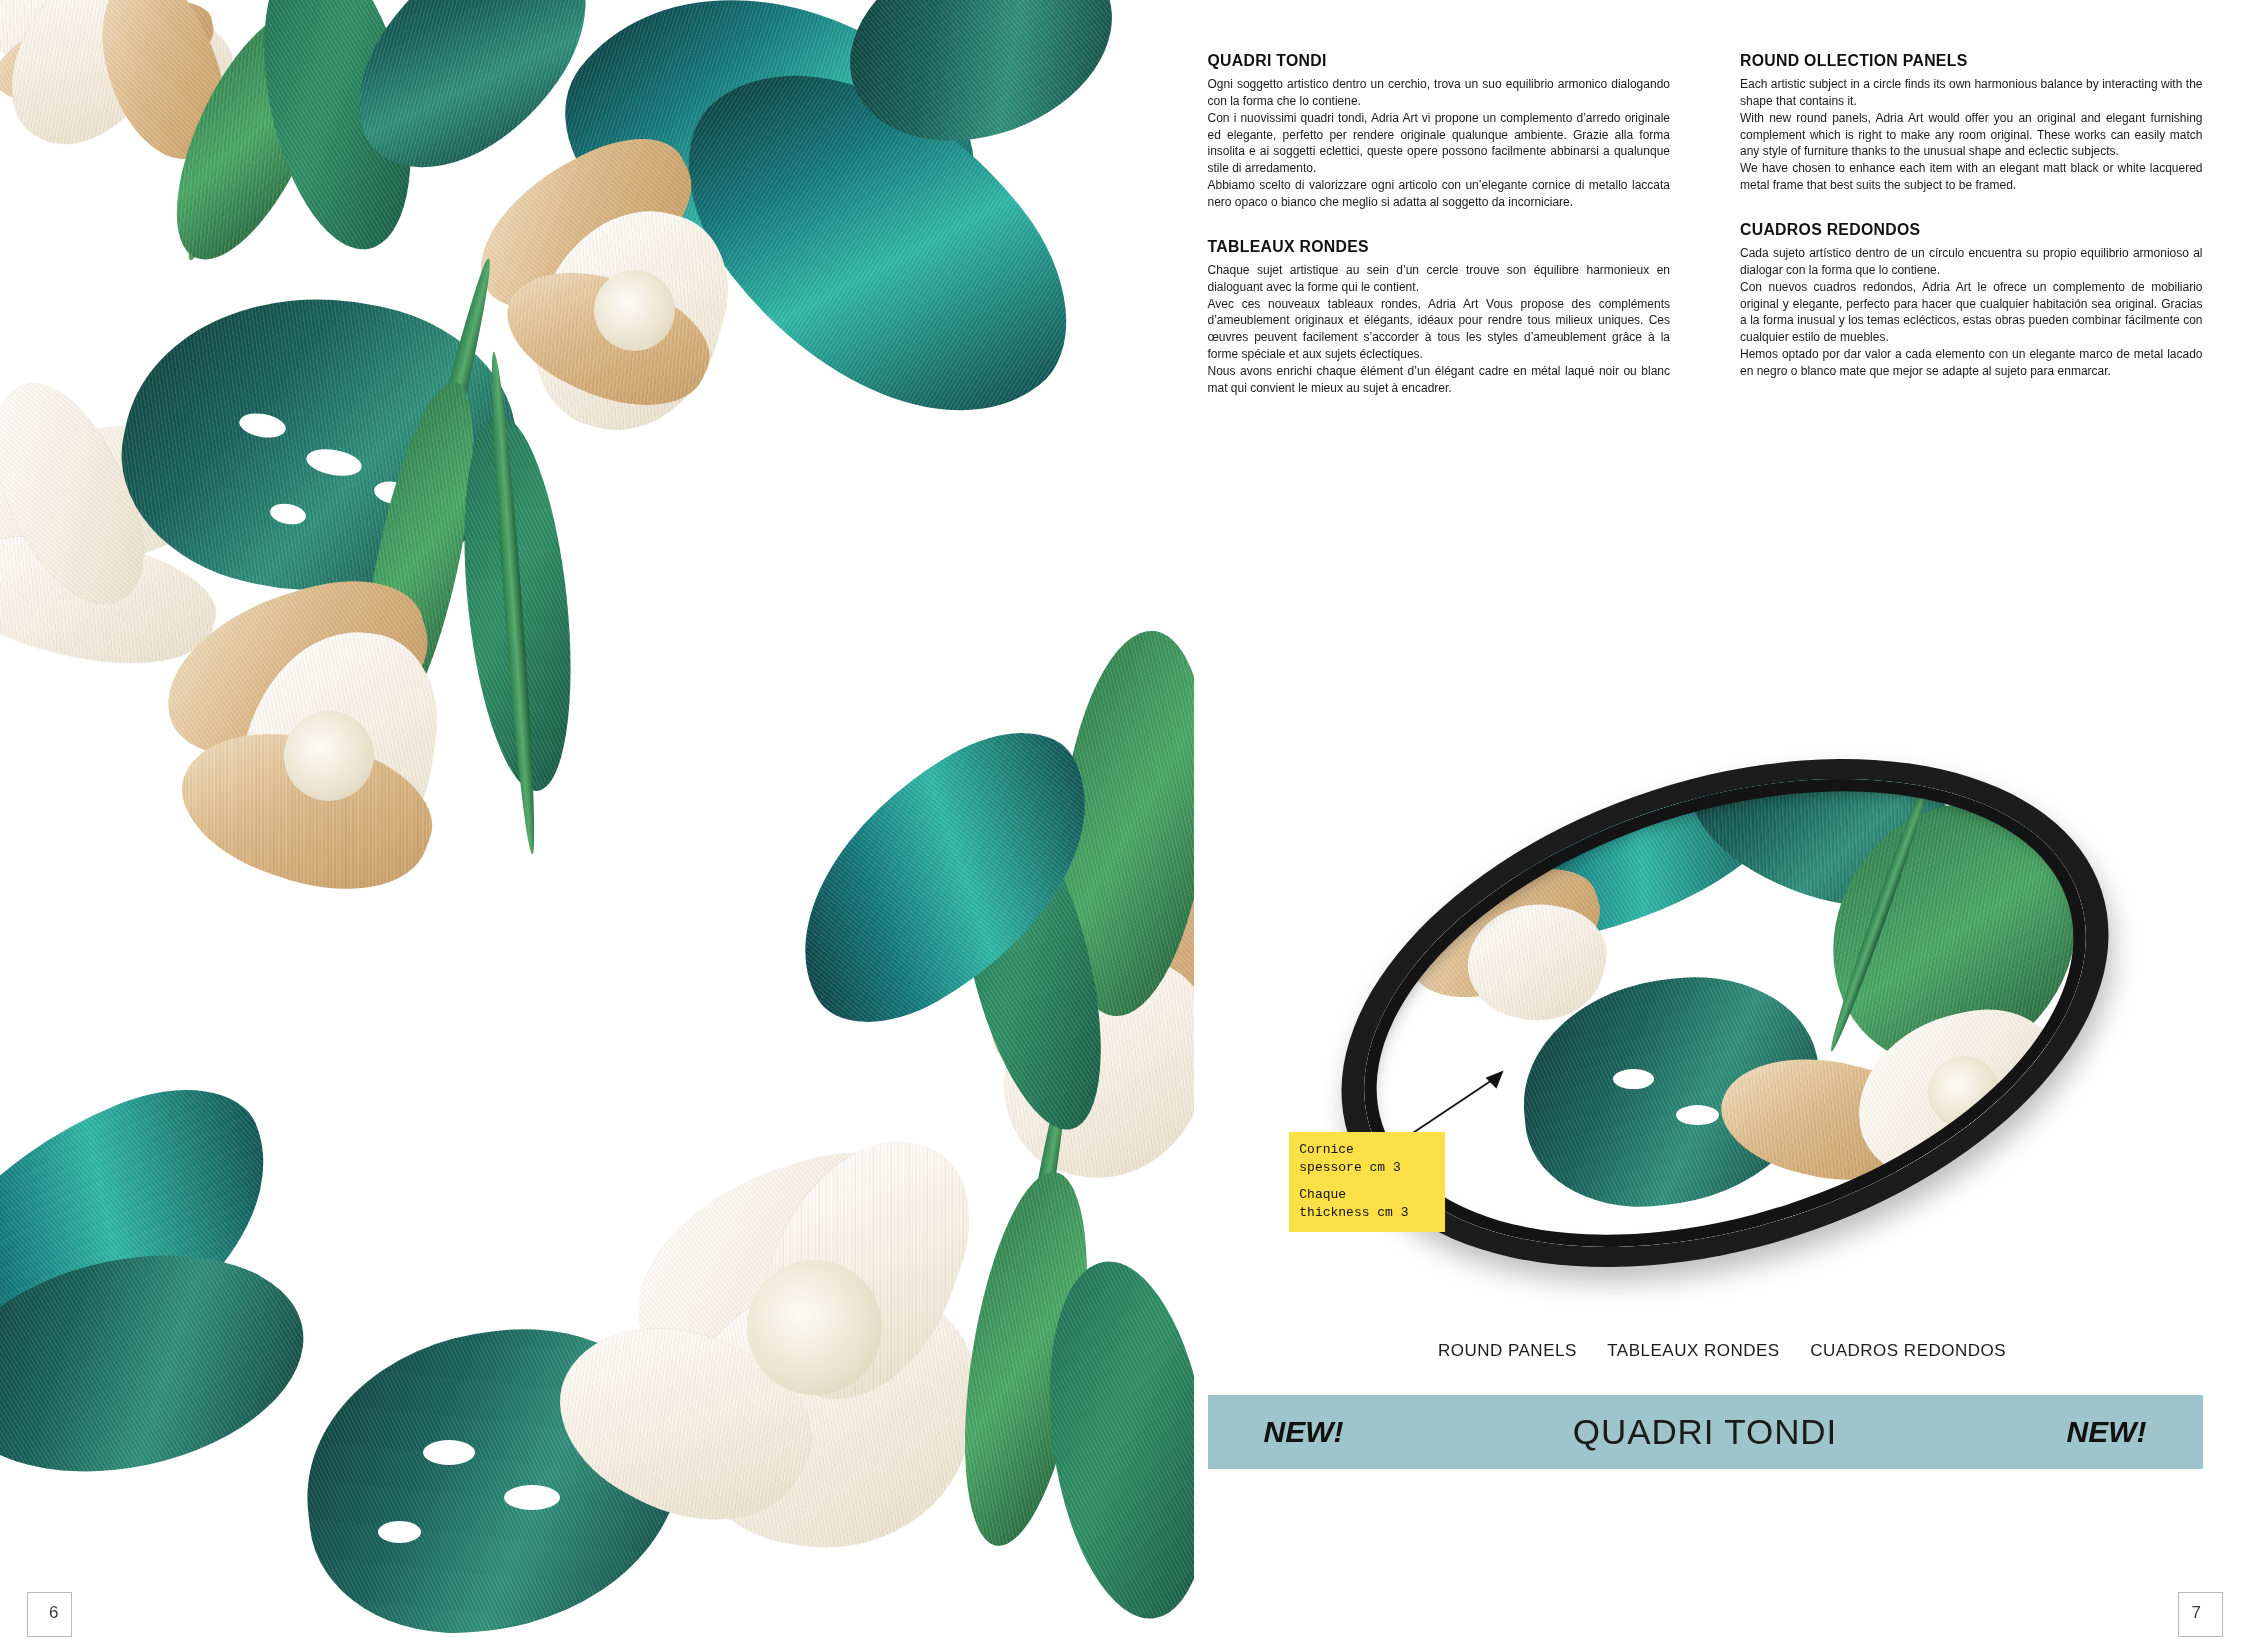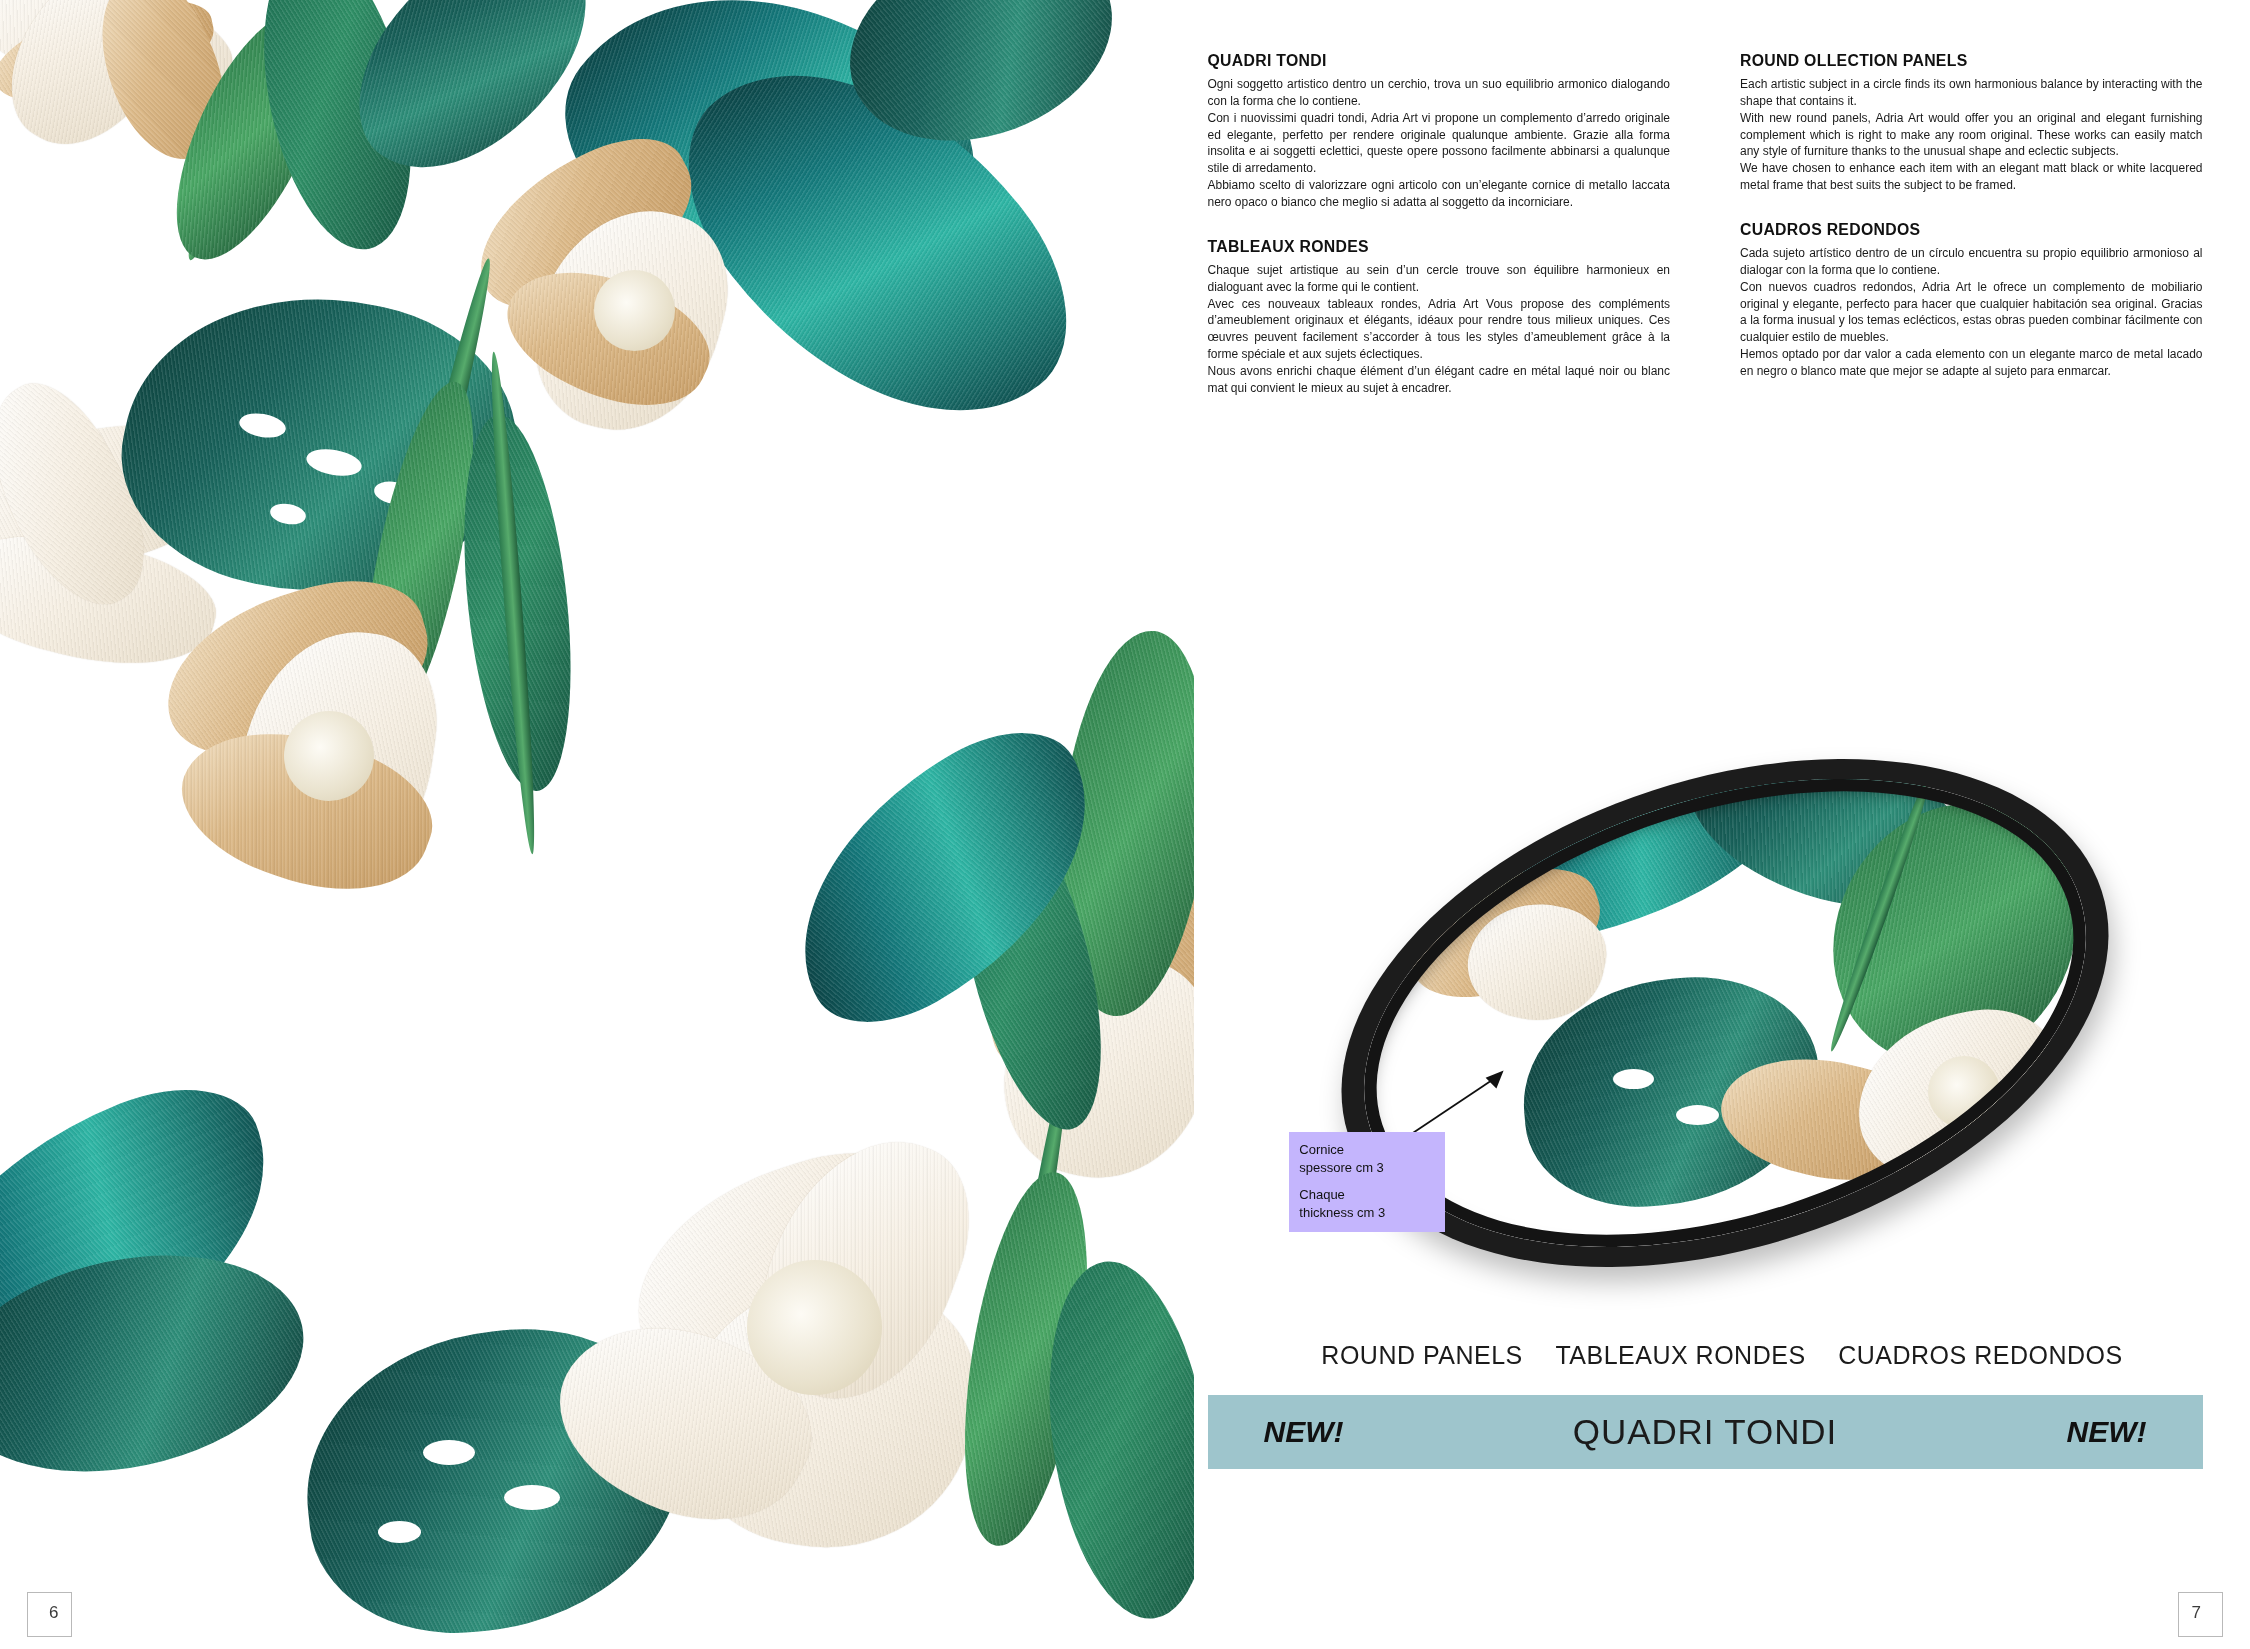--- a/index.html
+++ b/index.html
@@ -184,45 +184,45 @@
     border-radius: 50%;
     box-shadow: inset 0 0 0 12.6px #141414, inset 0 9px 20px rgba(0,0,0,.55);
     pointer-events: none;
   }
 
   .callout {
     position: absolute;
     left: 4.5px;
     top: 371px;
     width: 135px;
-    background: #c4b5fd;
+    background: #fde047;
     padding: 9px 10.8px 10.8px 10.8px;
     font-size: 13px;
     line-height: 1.35;
     color: #111;
-    font-family: Liberation Sans, sans-serif;
+    font-family: Liberation Mono, monospace;
   }
   .callout .cl-line { display: block; }
   .callout .cl-gap { display: block; height: 10px; }
 
   .callout-arrow {
     position: absolute;
     left: 108px;
     top: 306px;
     width: 117px;
     height: 81px;
   }
 
   .subtitles {
     position: absolute;
     left: 0;
     top: 1341px;
     width: 1056px;
     text-align: center;
-    font-size: 25px;
+    font-size: 17px;
     letter-spacing: 0.5px;
     color: #1b1b1b;
     font-family: "Liberation Sans", sans-serif;
   }
   .subtitles span { margin: 0 12.6px; }
 
   .banner {
     position: absolute;
     left: 13.5px;
     top: 1395px;

